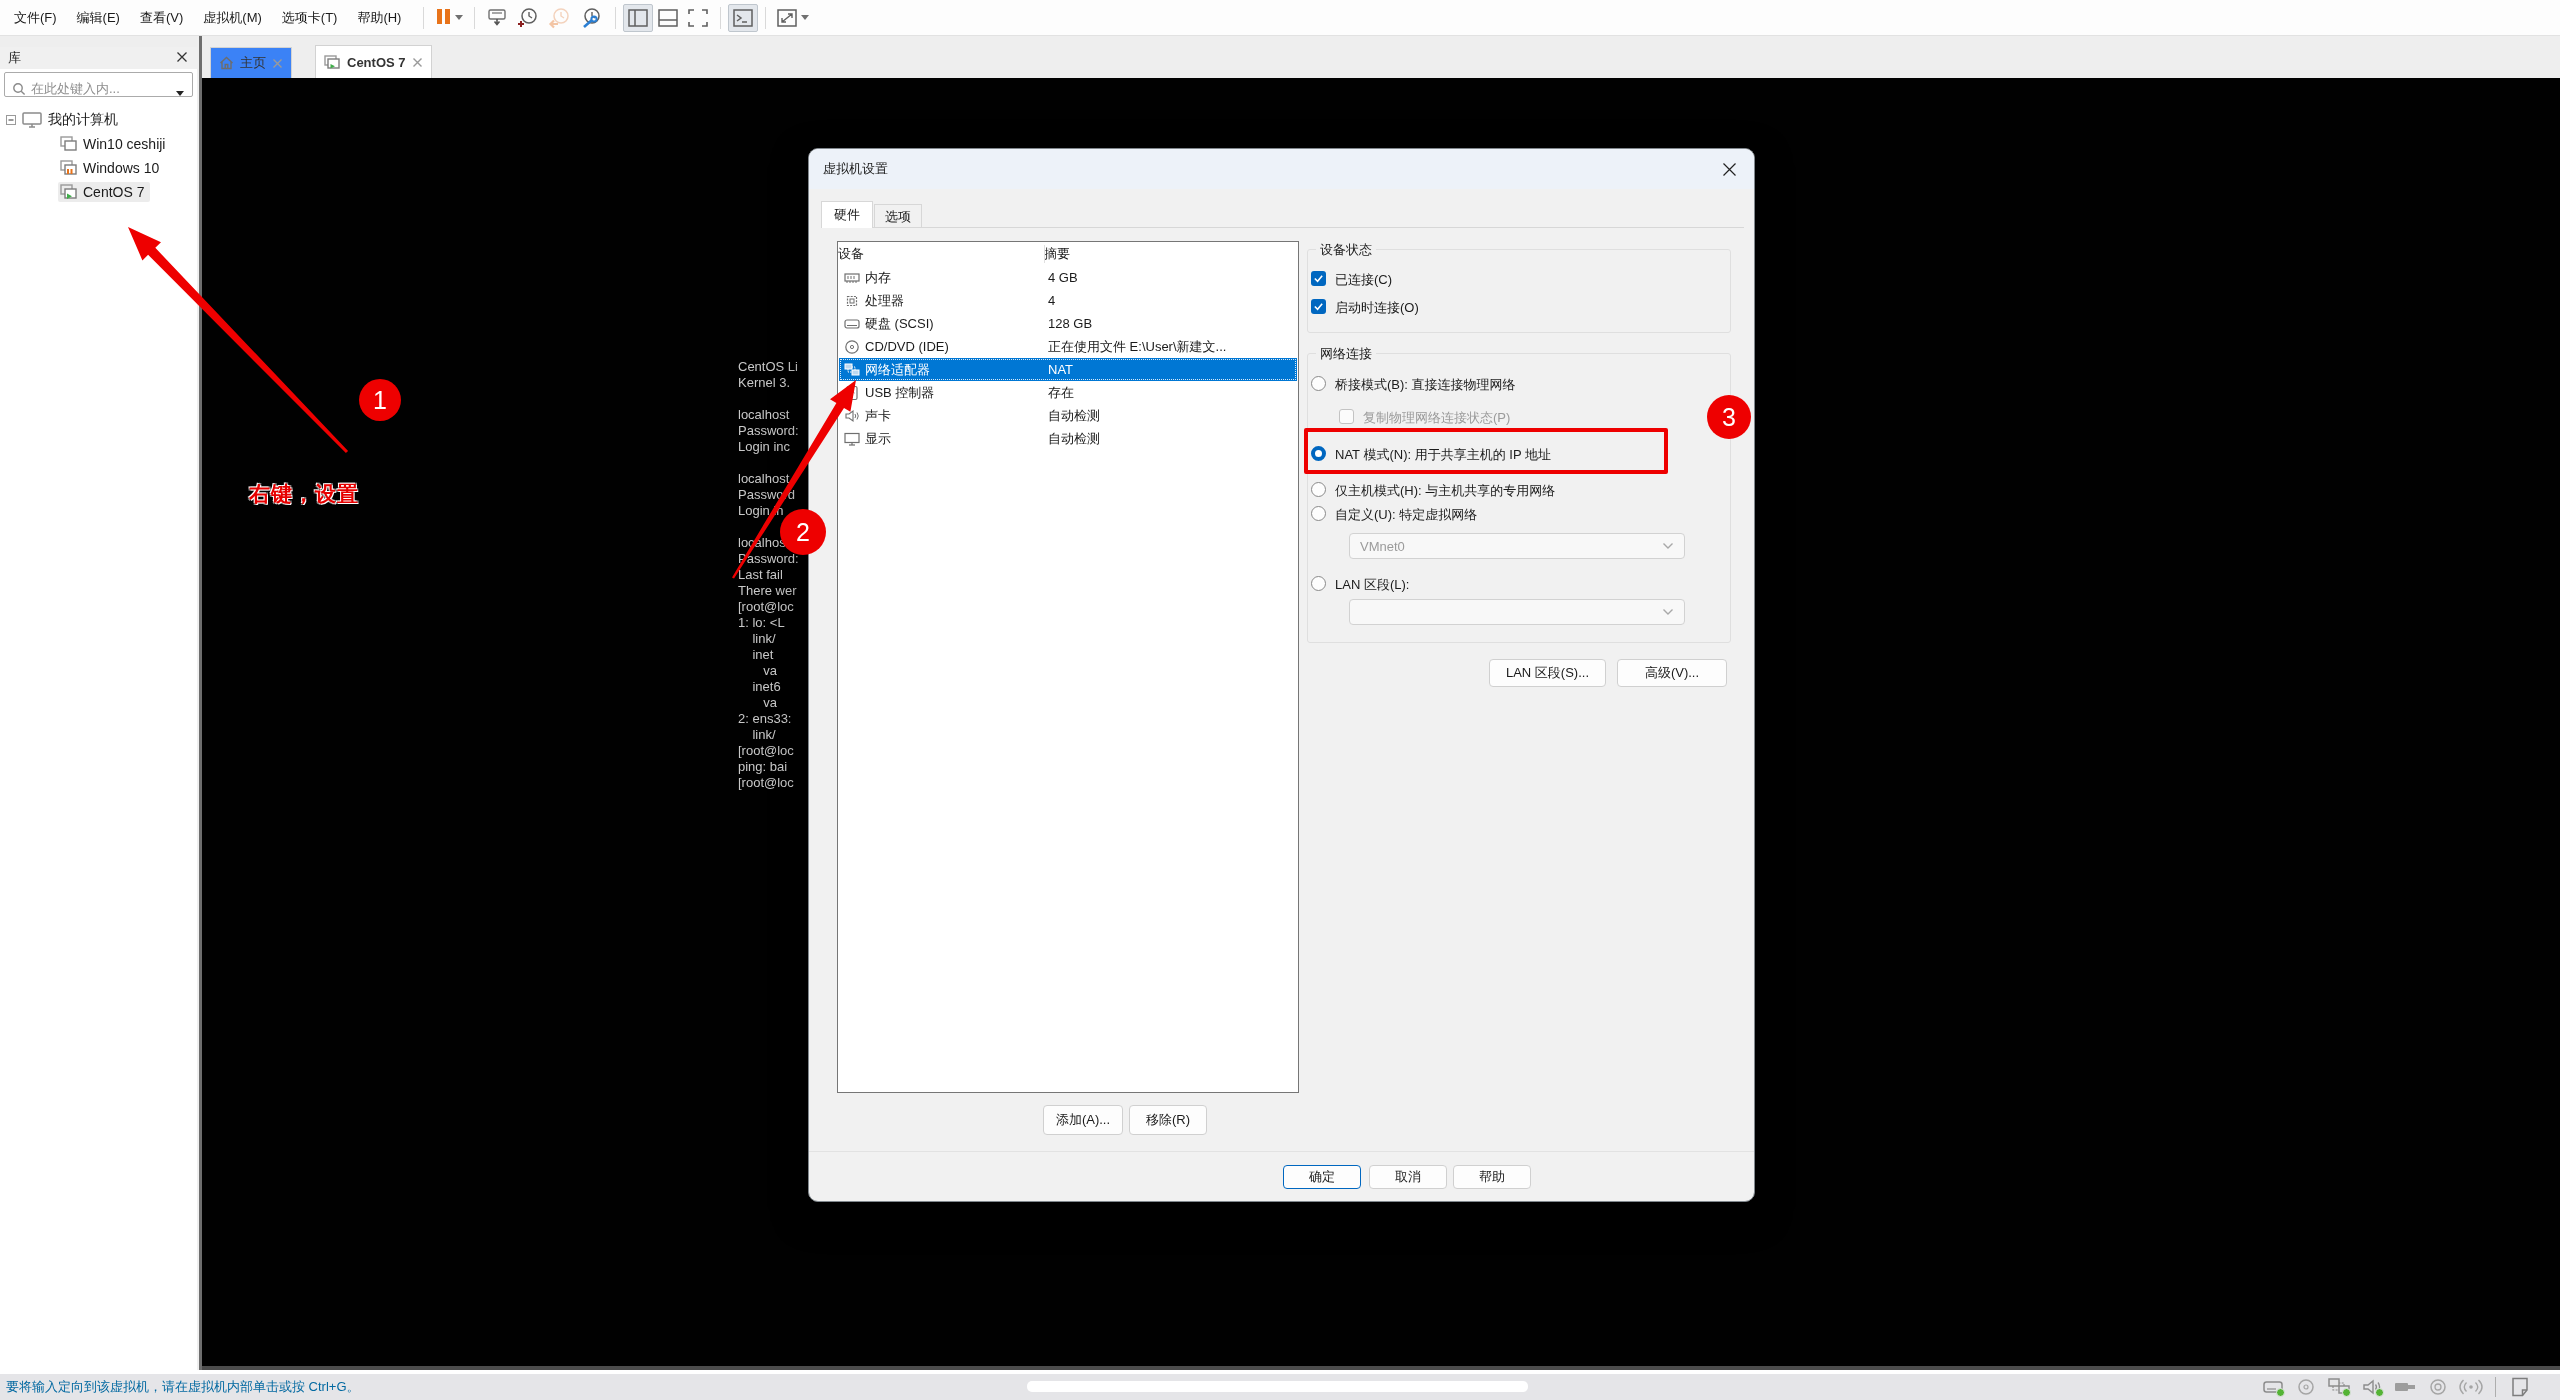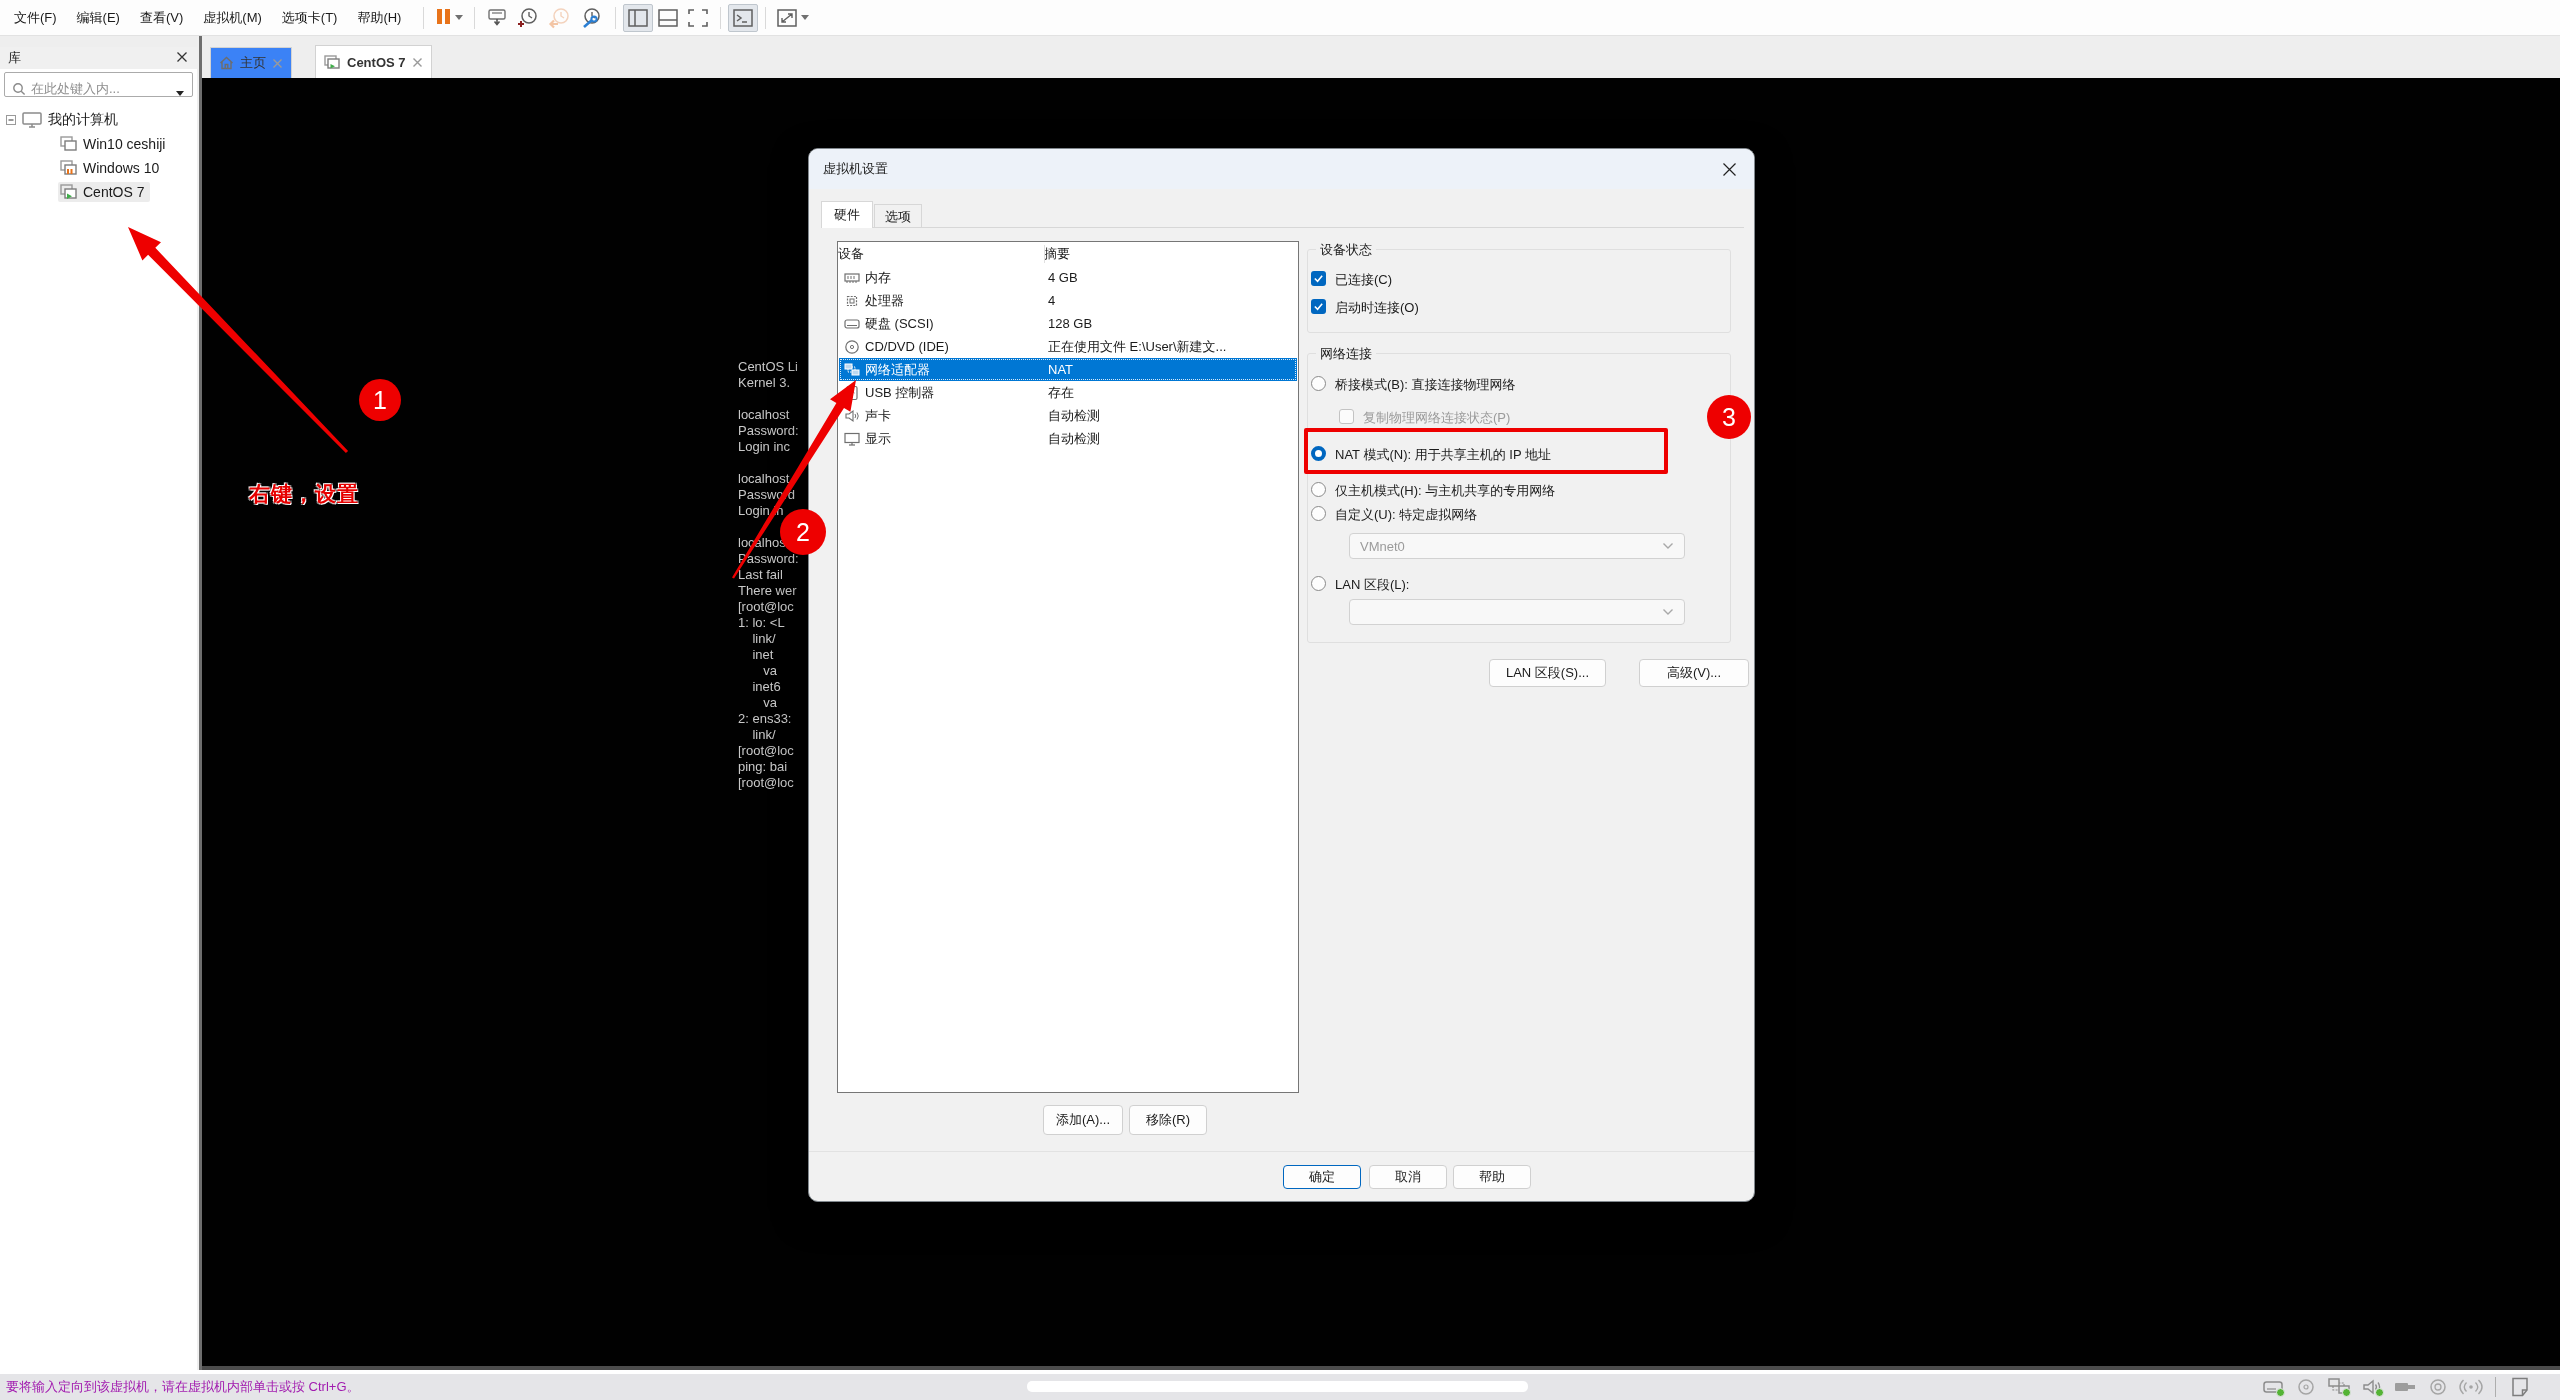--- a/index.html
+++ b/index.html
@@ -36,21 +36,21 @@
   .tree-label { white-space:nowrap; font-size:14px; }
   .sel-bg { background:#ececec; border-radius:2px; padding:2px 6px 2px 2px; display:flex; align-items:center; gap:5px; }
 
   
   #vmarea { left:202px; top:78px; width:2358px; height:1292px; background:#010101; border-bottom:4px solid #4c4c4c; }
   #terminal { left:738px; top:359px; color:#c9c9c9; font-family:Liberation Sans, sans-serif; font-size:13px; line-height:16px; }
   .term-line { white-space:pre; height:16px; }
 
   
   #statusbar { left:0; top:1374px; width:2560px; height:26px; background:#e5e5e8; display:flex; align-items:center; }
-  #status-msg { margin-left:6px; color:#a21caf; }
+  #status-msg { margin-left:6px; color:#0369a1; }
   #hscroll-thumb { left:1027px; top:1381px; width:501px; height:11px; background:#ffffff; border-radius:5px; }
   #status-icons { position:absolute; right:28px; top:1376px; height:22px; display:flex; align-items:center; gap:9px; }
   .st-ic { position:relative; width:24px; height:20px; display:flex; align-items:center; justify-content:center; }
   .gdot { position:absolute; right:0px; bottom:0px; width:9px; height:9px; border-radius:50%; background:#54b335; border:1px solid #e5e5e8; }
   .st-sep { width:1px; height:20px; background:#aeaeae; margin:0 3px; }
 
   
   #dialog { left:808px; top:148px; width:947px; height:1054px; background:#f1f1f1; border:1px solid #80878d;
     border-radius:10px; box-shadow:0 12px 34px rgba(0,0,0,.5); overflow:hidden; z-index:20; }
   #dlg-titlebar { left:0; top:0; width:100%; height:40px; background:#edf2f9; display:flex; align-items:center; }
@@ -449,21 +449,21 @@
     <span class="opt-label" style="left:526px; top:427px;">LAN 区段(L):</span>
 
     <div class="combo disabled" style="left:540px; top:450px; width:336px; height:26px;">
       <span class="combo-text"></span>
       <svg class="combo-chev" width="12" height="8" viewBox="0 0 12 8">
           <path d="M1.5 1.5 L6 6 L10.5 1.5" fill="none" stroke="#a8a8a8" stroke-width="1.4"></path>
         </svg>
     </div>
 
     <div class="btn" style="left:680px; top:510px; width:117px; height:28px;">LAN 区段(S)...</div>
-    <div class="btn" style="left:808px; top:510px; width:110px; height:28px;margin-left:22px;">高级(V)...</div>
+    <div class="btn" style="left:808px; top:510px; width:110px; height:28px;">高级(V)...</div>
 
     <div class="btn" style="left:234px; top:956px; width:80px; height:30px;">添加(A)...</div>
     <div class="btn" style="left:320px; top:956px; width:78px; height:30px;">移除(R)</div>
 
     <div id="dlg-footer-sep" class="abs"></div>
     <div class="btn default" style="left:474px; top:1016px; width:78px; height:24px;">确定</div>
     <div class="btn" style="left:560px; top:1016px; width:78px; height:24px;">取消</div>
     <div class="btn" style="left:644px; top:1016px; width:78px; height:24px;">帮助</div>
   </div>
 

